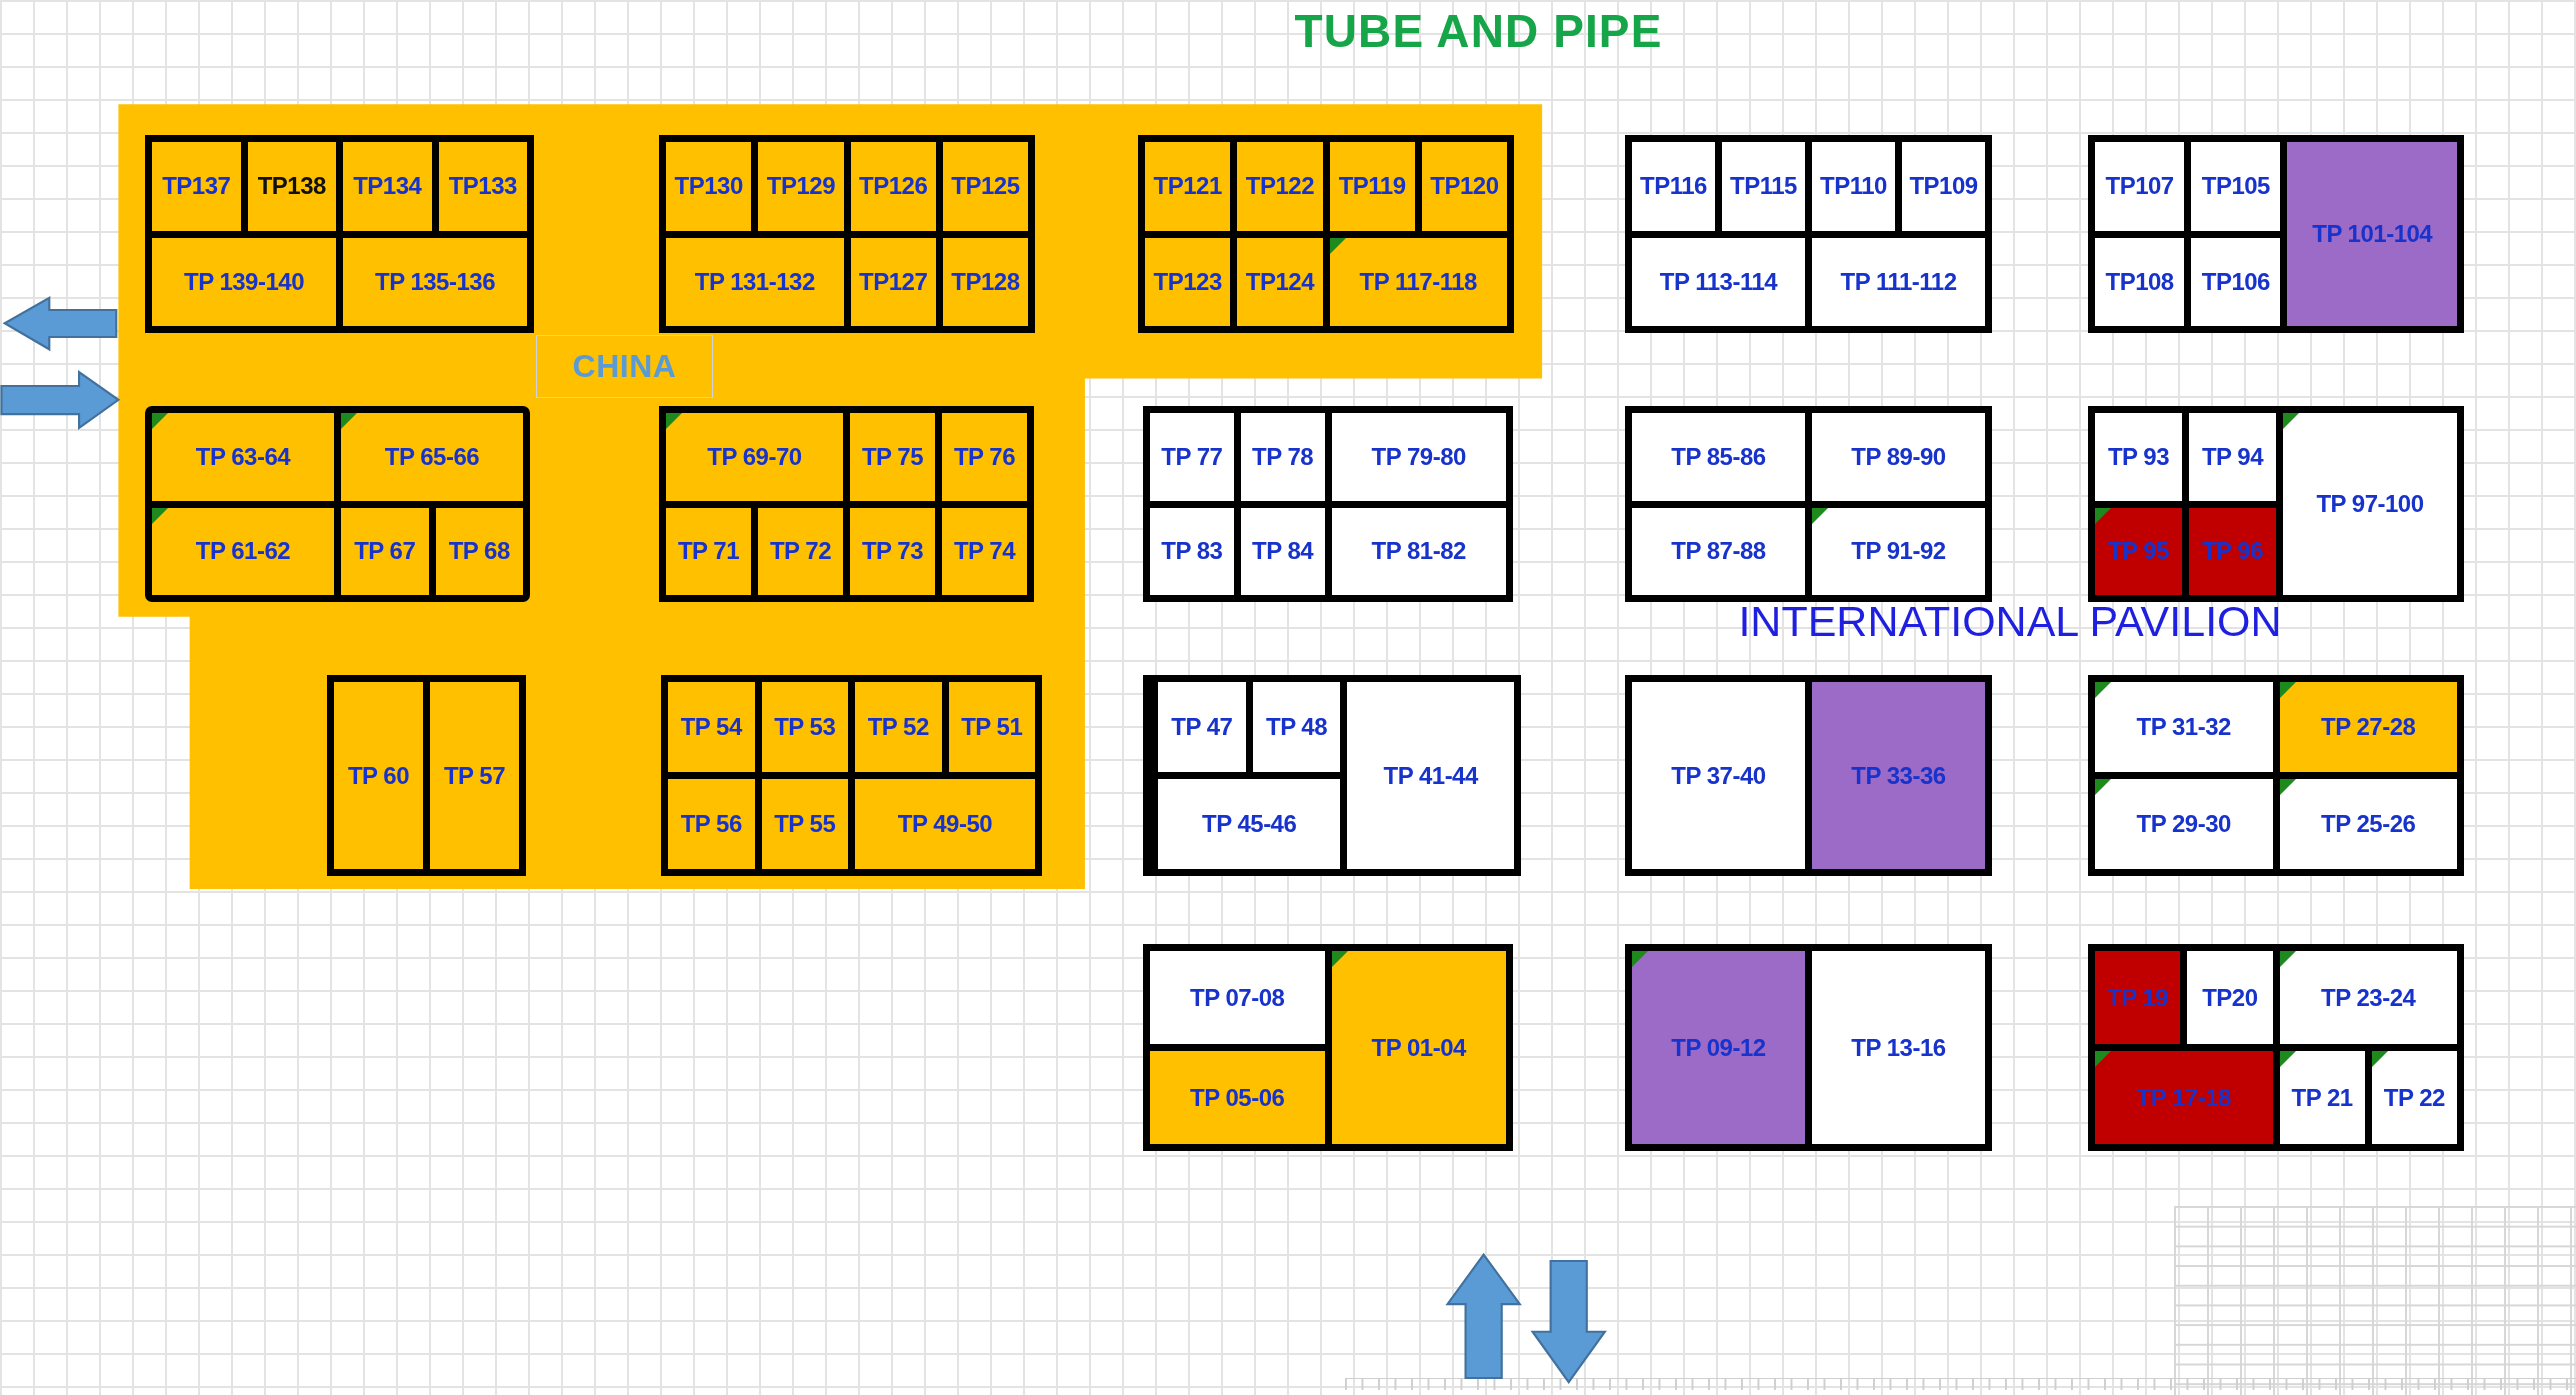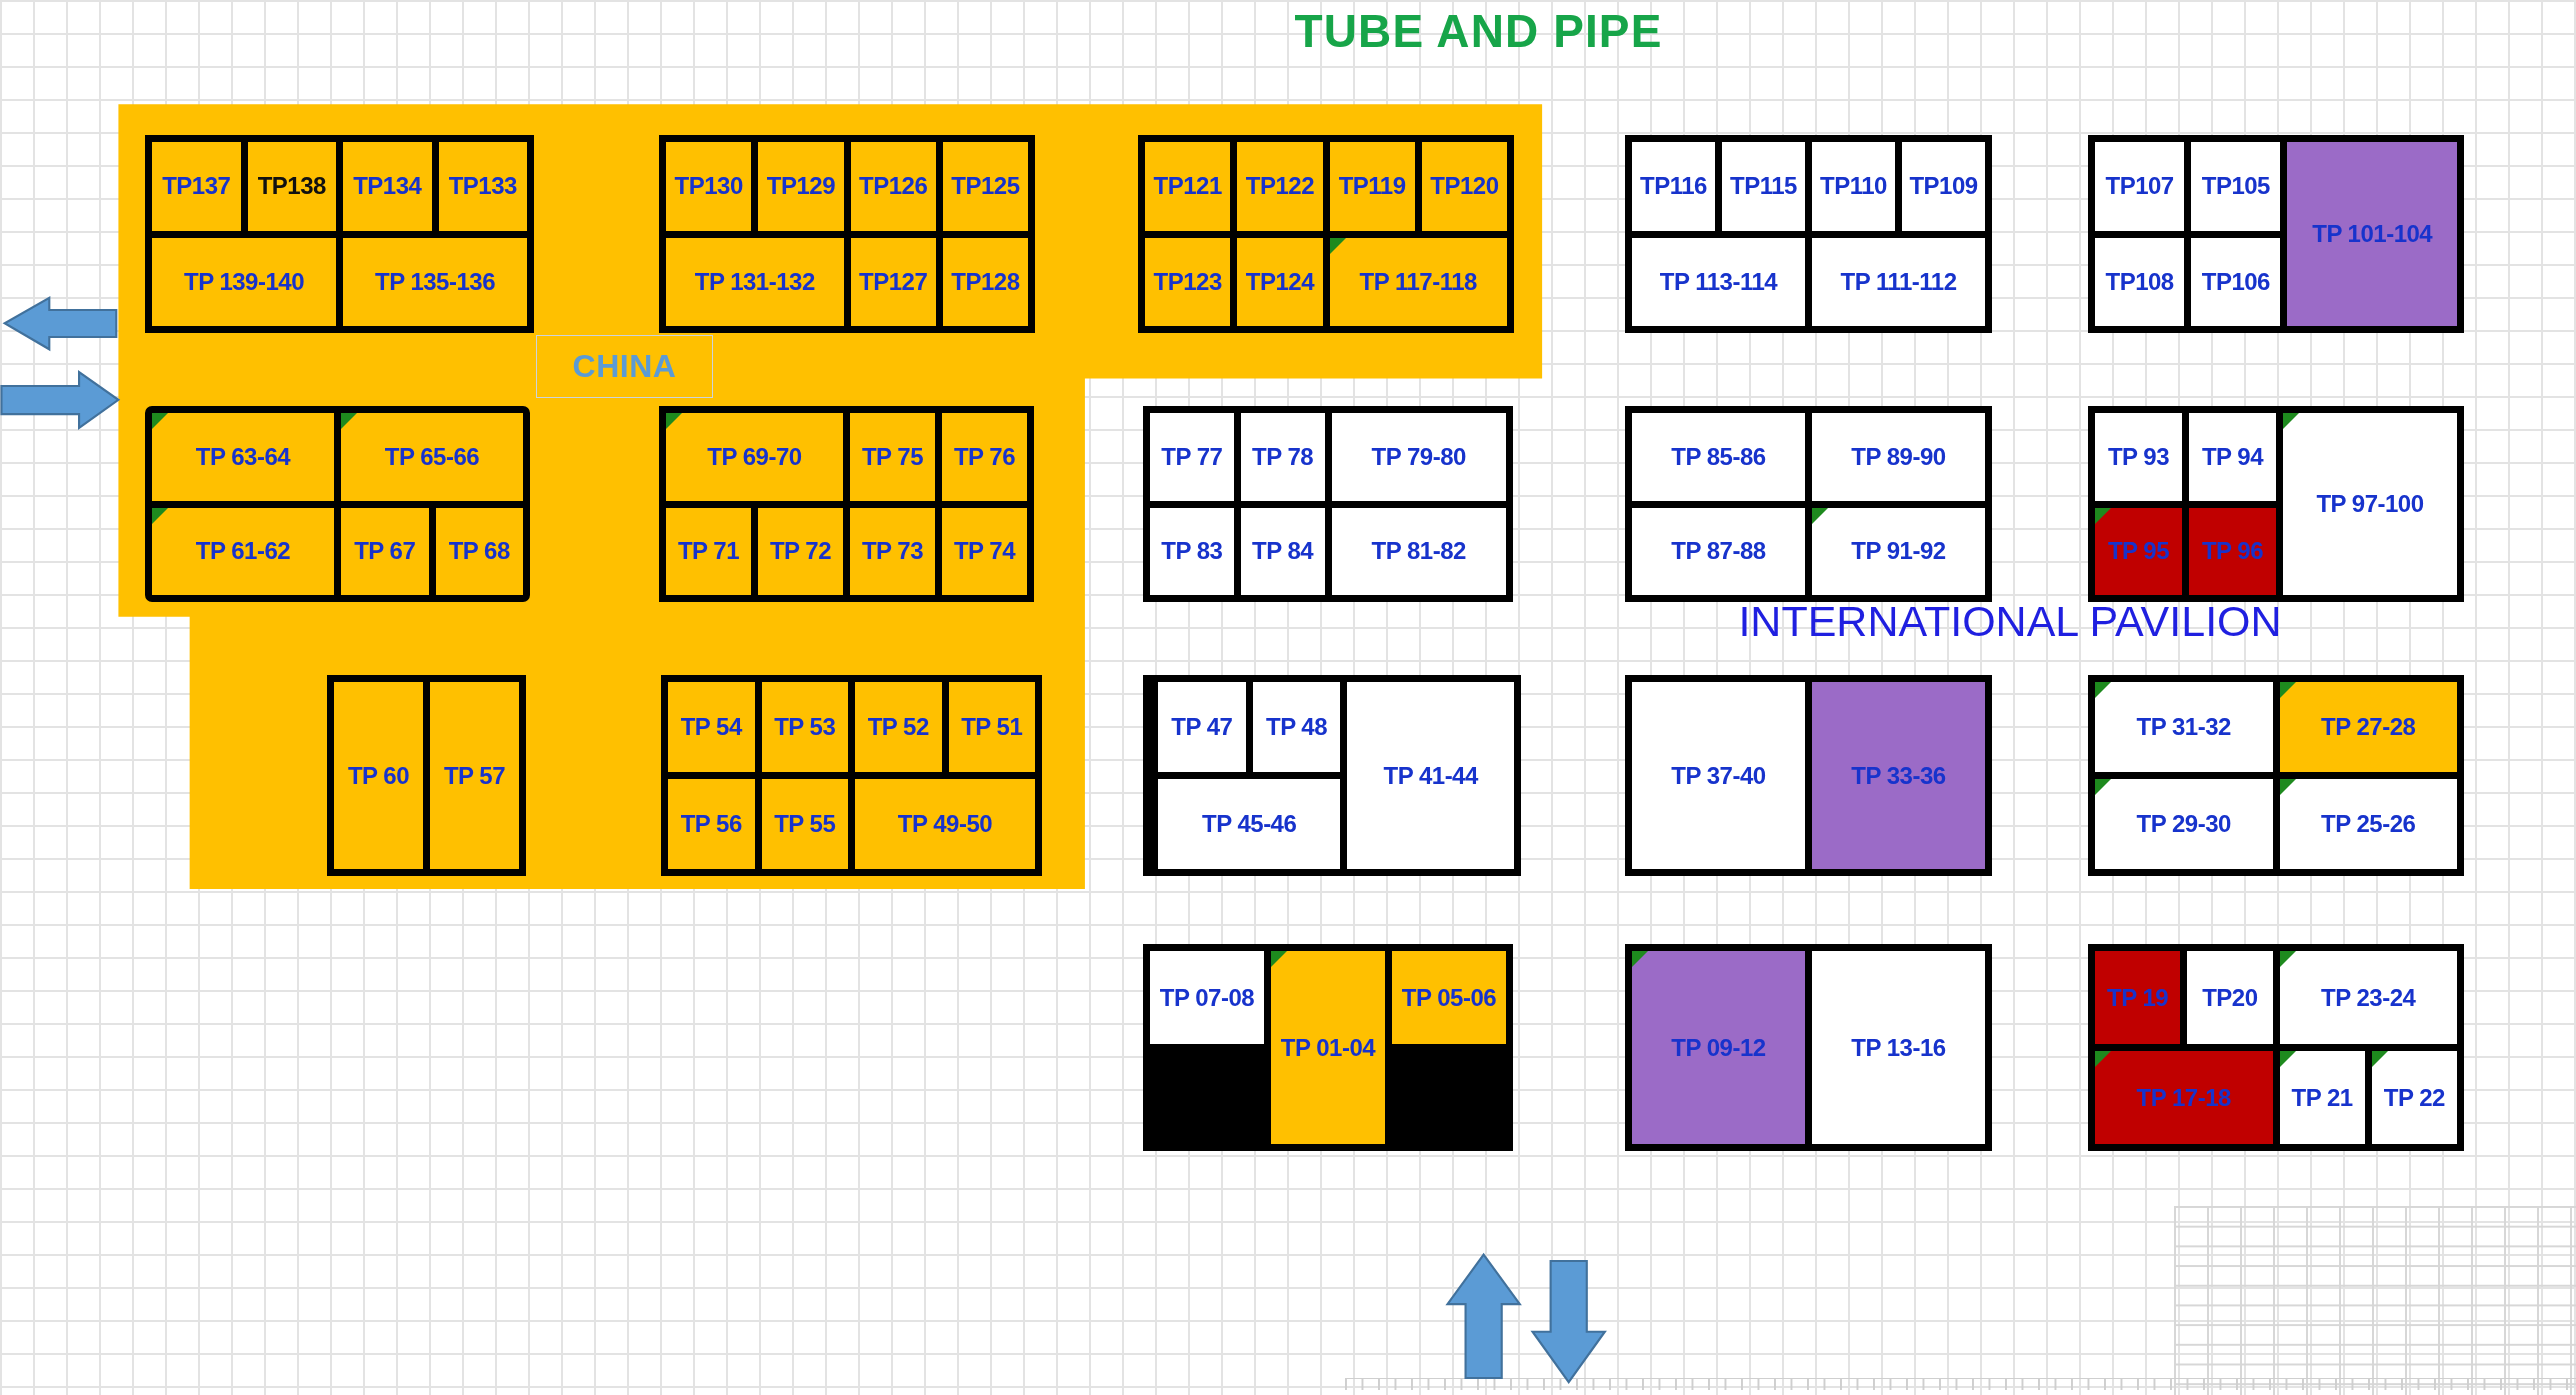--- a/index.html
+++ b/index.html
@@ -78,21 +78,21 @@
   #b-tp63{left:145px;top:406px;width:371px;height:182px;grid-template-columns:repeat(4,1fr);grid-template-rows:repeat(2,1fr);border-radius:7px;}
   #b-tp69{left:659px;top:406px;width:361px;height:182px;grid-template-columns:repeat(4,1fr);grid-template-rows:repeat(2,1fr);}
   #b-tp77{left:1143px;top:406px;width:356px;height:182px;grid-template-columns:repeat(4,1fr);grid-template-rows:repeat(2,1fr);}
   #b-tp85{left:1625px;top:406px;width:353px;height:182px;grid-template-columns:repeat(2,1fr);grid-template-rows:repeat(2,1fr);}
   #b-tp93{left:2088px;top:406px;width:362px;height:182px;grid-template-columns:1fr 1fr 2fr;grid-template-rows:repeat(2,1fr);}
   #b-tp60{left:327px;top:675px;width:185px;height:187px;grid-template-columns:repeat(2,1fr);grid-template-rows:1fr;}
   #b-tp54{left:661px;top:675px;width:367px;height:187px;grid-template-columns:repeat(4,1fr);grid-template-rows:repeat(2,1fr);}
   #b-tp47{left:1143px;top:675px;width:356px;height:187px;grid-template-columns:1fr 1fr 1.9fr;grid-template-rows:repeat(2,1fr);padding-left:8px;}
   #b-tp37{left:1625px;top:675px;width:353px;height:187px;grid-template-columns:repeat(2,1fr);grid-template-rows:1fr;}
   #b-tp31{left:2088px;top:675px;width:362px;height:187px;grid-template-columns:repeat(2,1fr);grid-template-rows:repeat(2,1fr);}
-  #b-tp07{left:1143px;top:944px;width:356px;height:193px;grid-template-columns:repeat(3,1fr);grid-template-rows:repeat(2,1fr);}
+  #b-tp07{left:1143px;top:944px;width:356px;height:193px;grid-template-columns:repeat(2,1fr);grid-template-rows:repeat(2,1fr);}
   #b-tp09{left:1625px;top:944px;width:353px;height:193px;grid-template-columns:repeat(2,1fr);grid-template-rows:1fr;}
   #b-tp19{left:2088px;top:944px;width:362px;height:193px;grid-template-columns:repeat(4,1fr);grid-template-rows:repeat(2,1fr);}
 </style>
 </head>
 <body>
 
 <div id="stage">
 
   <div class="grid-dense"></div>
   <div class="grid-ticks"></div>

